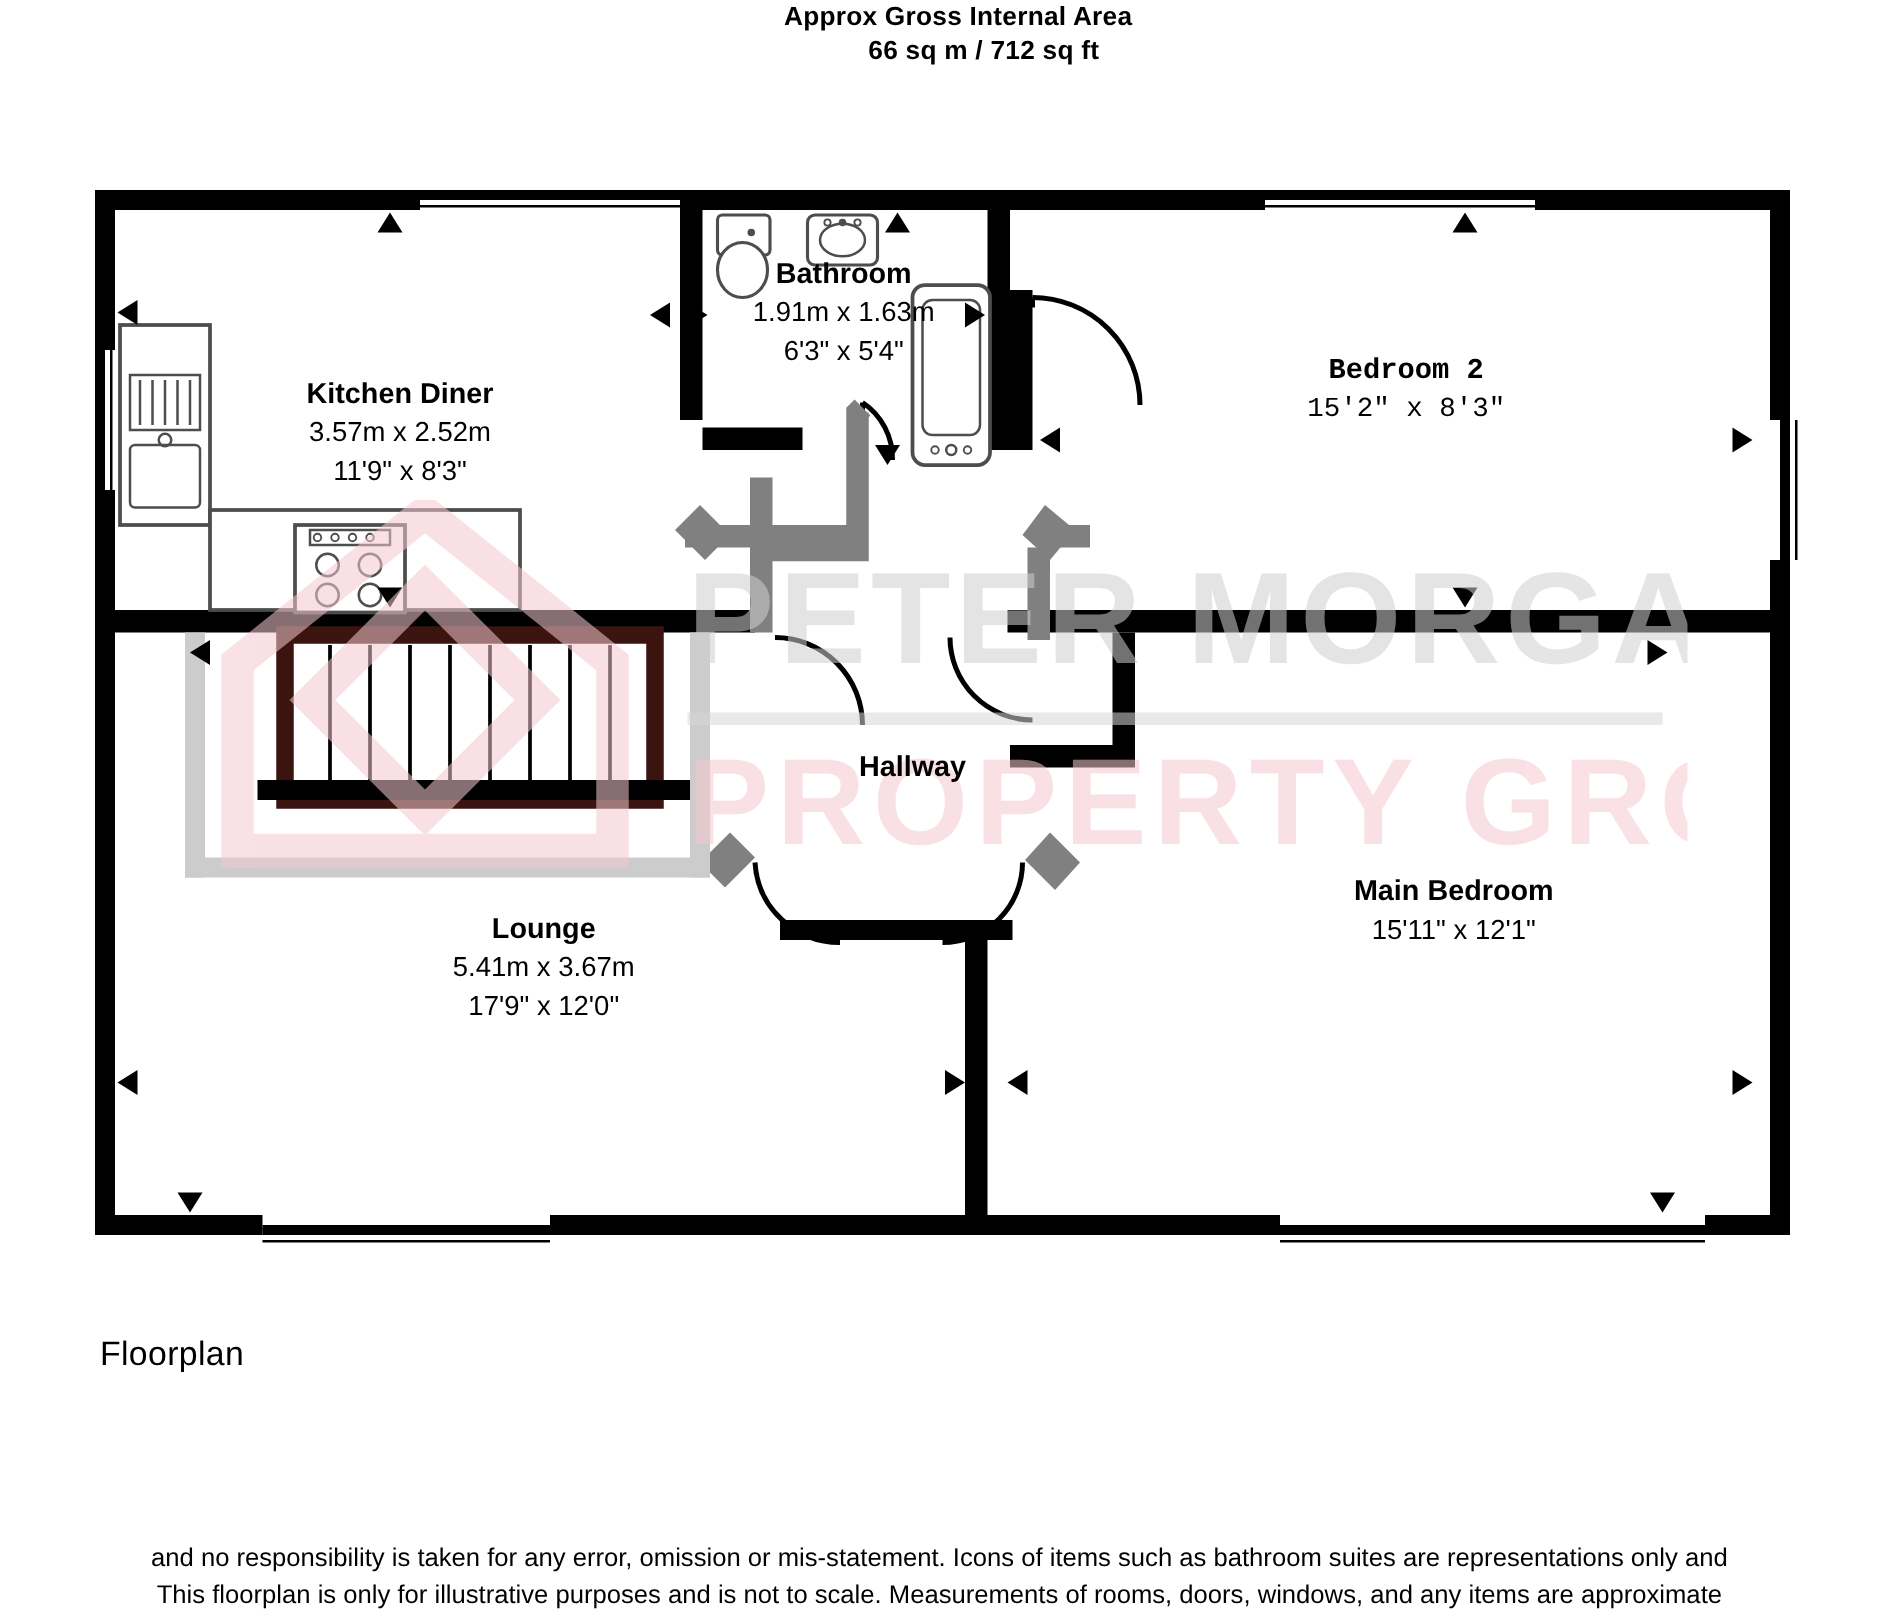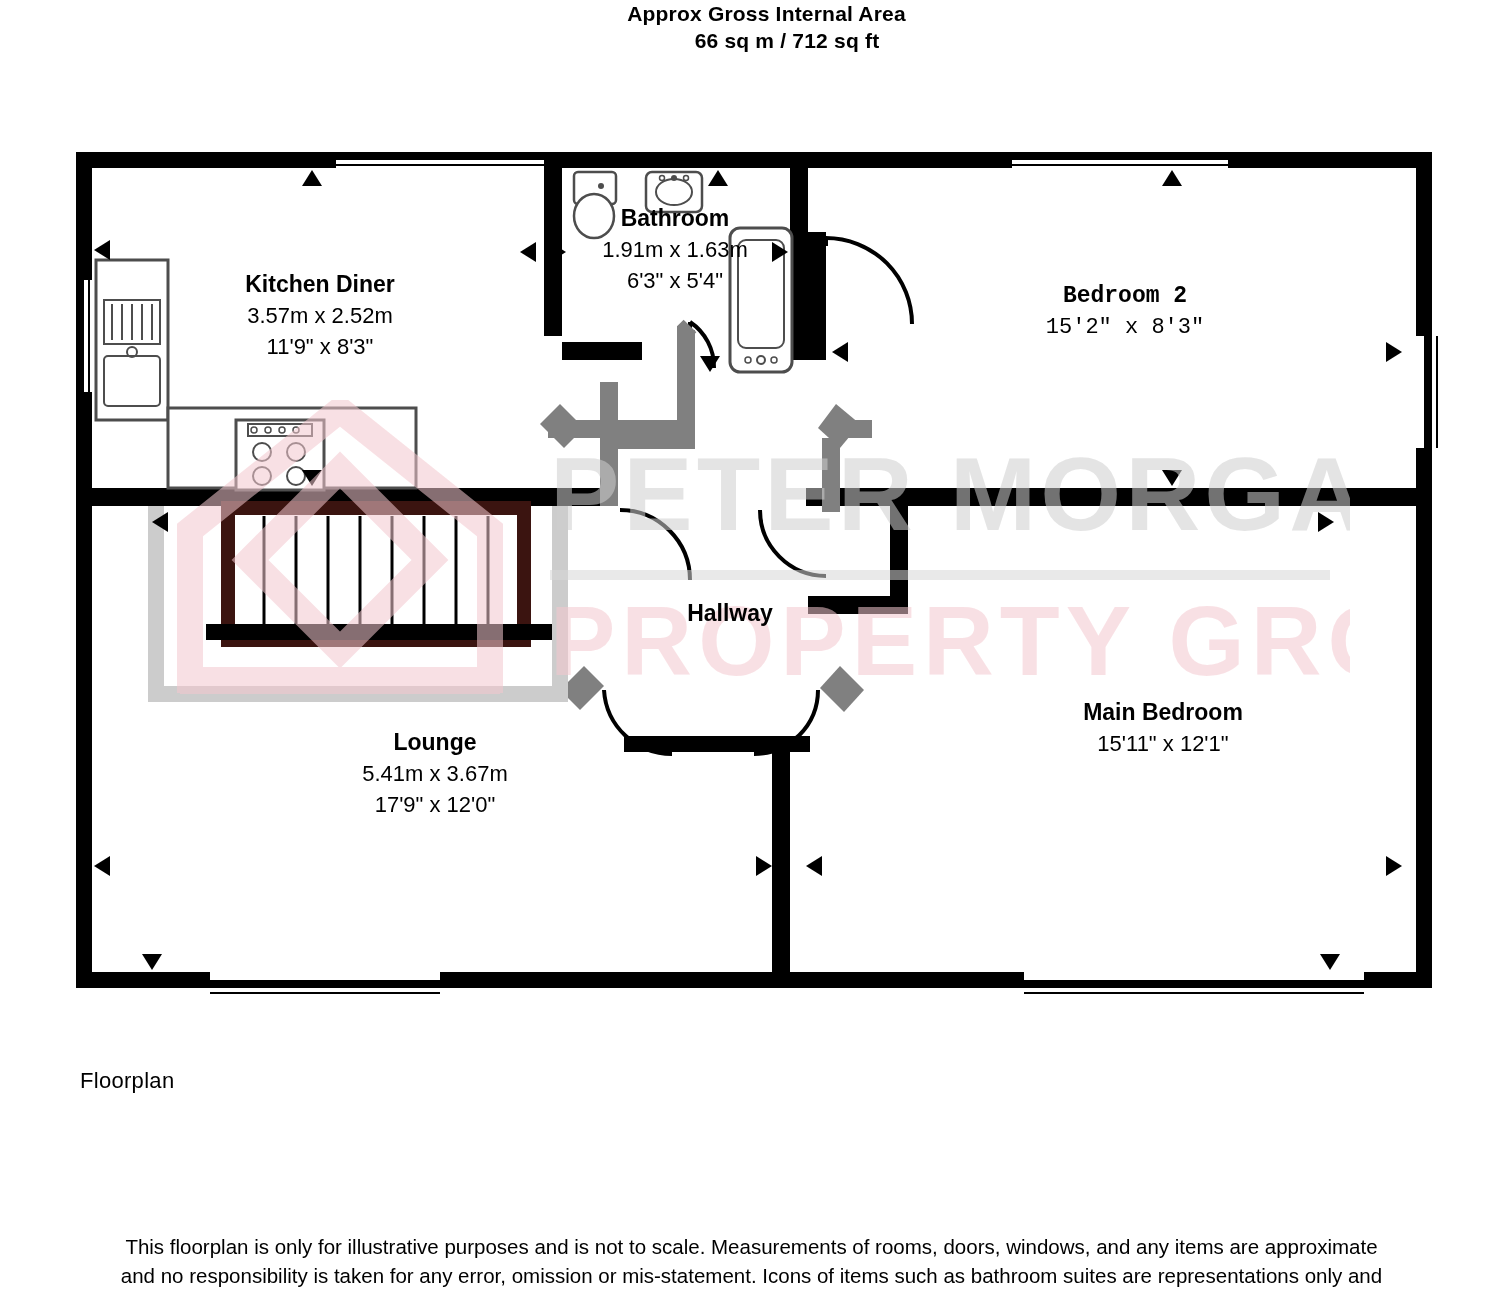--- a/index.html
+++ b/index.html
@@ -59,34 +59,34 @@
   .room-label .name {
     display: block;
     font-weight: bold;
     font-size: 23px;
   }
   .room-label .dim {
     display: block;
     font-size: 22px;
   }
 
-  #label-kitchen { left: 150px; top: 269px; width: 340px; }
+  #label-kitchen { left: 150px; top: 299px; width: 340px; }
   #label-bathroom { left: 545px; top: 203px; width: 260px; }
   #label-bedroom2 { left: 965px; top: 281px; width: 320px; font-family: Liberation Mono, monospace; }
   #label-lounge { left: 255px; top: 727px; width: 360px; }
   #label-mainbed { left: 993px; top: 697px; width: 340px; }
   #label-hallway { left: 620px; top: 598px; width: 220px; }
   #label-hallway .name { font-size: 23px; }
 
   
   .floorplan-title {
     position: absolute;
     left: 80px;
     top: 1068px;
-    font-size: 22px;
+    font-size: 27px;
     letter-spacing: 0.3px;
   }
   .disclaimer {
     position: absolute;
     left: 0;
     top: 1232px;
     width: 1503px;
     text-align: center;
     font-size: 20.5px;
     line-height: 29px;
@@ -356,16 +356,16 @@
   <span class="dim">15'11" x 12'1"</span>
 </div>
 
 <div class="room-label" id="label-hallway">
   <span class="name">Hallway</span>
 </div>
 
 <div class="floorplan-title">Floorplan</div>
 
 <div class="disclaimer">
+  <span>and no responsibility is taken for any error, omission or mis-statement. Icons of items such as bathroom suites are representations only and</span>
   <span>This floorplan is only for illustrative purposes and is not to scale. Measurements of rooms, doors, windows, and any items are approximate</span>
-  <span>and no responsibility is taken for any error, omission or mis-statement. Icons of items such as bathroom suites are representations only and</span>
   <span>may not look like the real items. Made with Made Snappy 360.</span>
 </div>
 
 </body></html>

